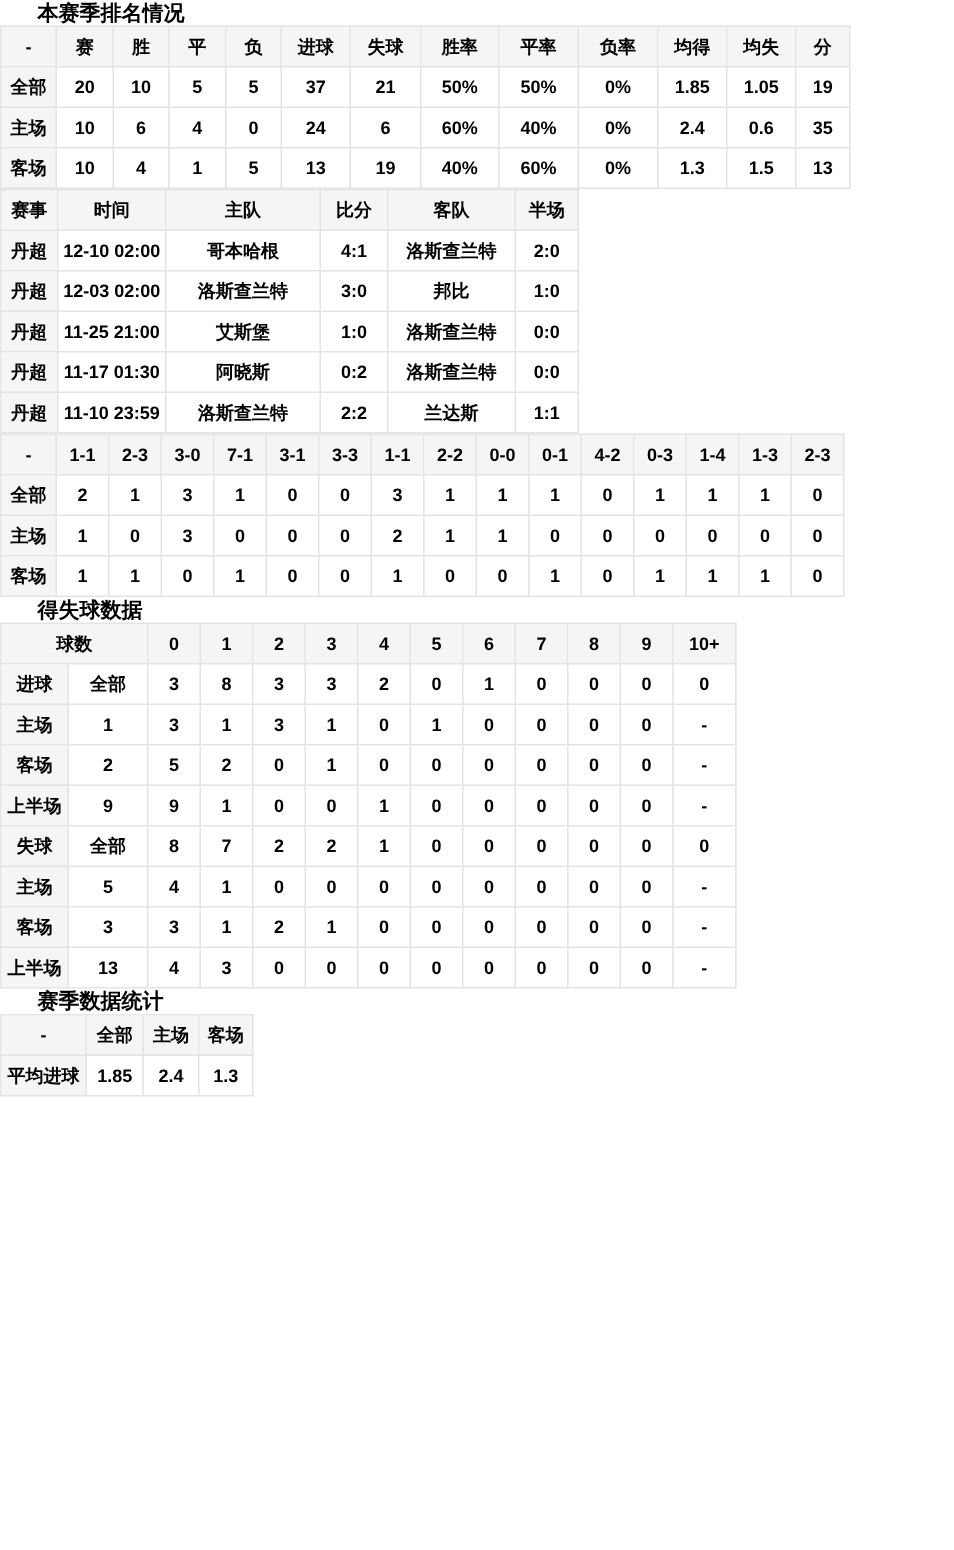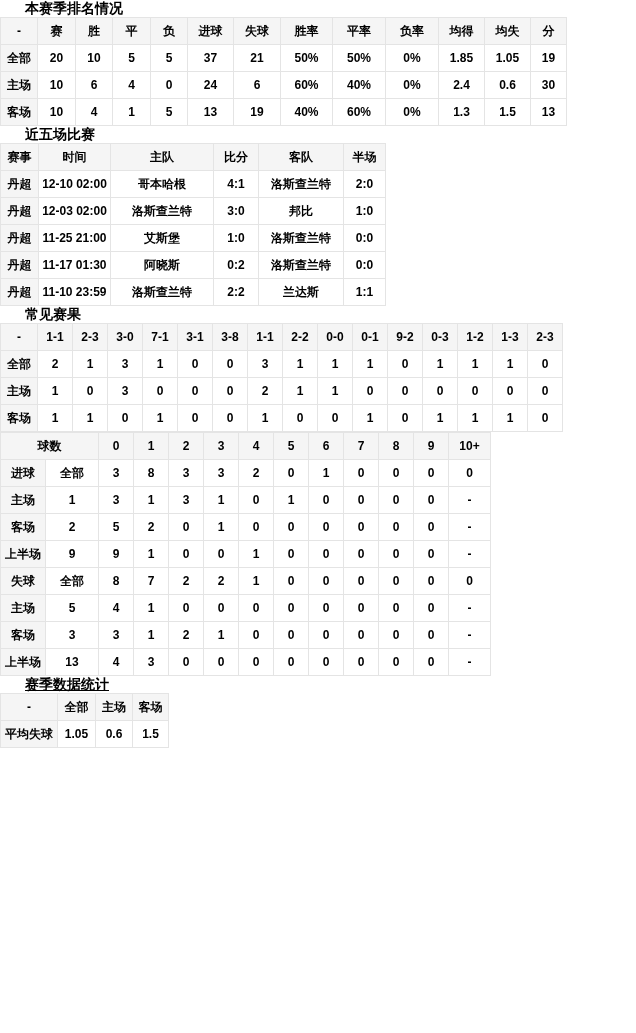--- a/index.html
+++ b/index.html
@@ -17,21 +17,21 @@
     font-weight: bold;
     color: #000;
     line-height: 17px;
     margin: 0;
     padding-left: 25px;
   }
   .t1-title { margin: 12px 0 30px 0; }
   .t2-title { margin: 25px 0 21px 0; }
   .t3-title { margin: 28px 0 16px 0; }
   .t4-title { margin: 28px 0 16px 0; }
-  .t5-title { margin: 42px 0 14px 0; text-decoration: underline; }
+  .t5-title { margin: 42px 0 14px 0; }
 
   table.stat {
     border-collapse: collapse;
     table-layout: fixed;
     margin-left: 0;
   }
   table.stat th, table.stat td {
     border: 1px solid #e4e4e4;
     height: 26px;
     padding: 0 1px;
@@ -108,21 +108,21 @@
             <td>6</td>
             <td>4</td>
             <td>0</td>
             <td>24</td>
             <td>6</td>
             <td>60%</td>
             <td>40%</td>
             <td>0%</td>
             <td>2.4</td>
             <td>0.6</td>
-            <td>30</td>
+            <td>35</td>
           </tr>
           <tr>
             <td>客场</td>
             <td>10</td>
             <td>4</td>
             <td>1</td>
             <td>5</td>
             <td>13</td>
             <td>19</td>
             <td>40%</td>
@@ -130,21 +130,20 @@
             <td>0%</td>
             <td>1.3</td>
             <td>1.5</td>
             <td>13</td>
           </tr>
         </tbody>
       </table>
   </section>
 
   <section>
-    <h3 class="sec-title t2-title">近五场比赛</h3>
     <table class="stat">
         <colgroup>
           <col style="width: 38px;">
           <col style="width: 72px;">
           <col style="width: 103px;">
           <col style="width: 45px;">
           <col style="width: 85px;">
           <col style="width: 42px;">
         </colgroup>
         <thead>
@@ -196,21 +195,20 @@
             <td>洛斯查兰特</td>
             <td>2:2</td>
             <td>兰达斯</td>
             <td>1:1</td>
           </tr>
         </tbody>
       </table>
   </section>
 
   <section>
-    <h3 class="sec-title t3-title">常见赛果</h3>
     <table class="stat">
         <colgroup>
           <col style="width: 37px;">
           <col style="width: 35px;">
           <col style="width: 35px;">
           <col style="width: 35px;">
           <col style="width: 35px;">
           <col style="width: 35px;">
           <col style="width: 35px;">
           <col style="width: 35px;">
@@ -224,28 +222,28 @@
           <col style="width: 35px;">
         </colgroup>
         <thead>
           <tr>
             <th>-</th>
             <th>1-1</th>
             <th>2-3</th>
             <th>3-0</th>
             <th>7-1</th>
             <th>3-1</th>
-            <th>3-8</th>
+            <th>3-3</th>
             <th>1-1</th>
             <th>2-2</th>
             <th>0-0</th>
             <th>0-1</th>
-            <th>9-2</th>
+            <th>4-2</th>
             <th>0-3</th>
-            <th>1-2</th>
+            <th>1-4</th>
             <th>1-3</th>
             <th>2-3</th>
           </tr>
         </thead>
         <tbody>
           <tr>
             <td>全部</td>
             <td>2</td>
             <td>1</td>
             <td>3</td>
@@ -296,20 +294,21 @@
             <td>1</td>
             <td>1</td>
             <td>1</td>
             <td>0</td>
           </tr>
         </tbody>
       </table>
   </section>
 
   <section>
+    <h3 class="sec-title t4-title">得失球数据</h3>
     <table class="stat">
         <colgroup>
           <col style="width: 45px;">
           <col style="width: 53px;">
           <col style="width: 35px;">
           <col style="width: 35px;">
           <col style="width: 35px;">
           <col style="width: 35px;">
           <col style="width: 35px;">
           <col style="width: 35px;">
@@ -472,22 +471,22 @@
         <thead>
           <tr>
             <th>-</th>
             <th>全部</th>
             <th>主场</th>
             <th>客场</th>
           </tr>
         </thead>
         <tbody>
           <tr>
-            <td>平均失球</td>
-            <td>1.05</td>
-            <td>0.6</td>
-            <td>1.5</td>
+            <td>平均进球</td>
+            <td>1.85</td>
+            <td>2.4</td>
+            <td>1.3</td>
           </tr>
         </tbody>
       </table>
   </section>
 
 </div>
 
 </body></html>

